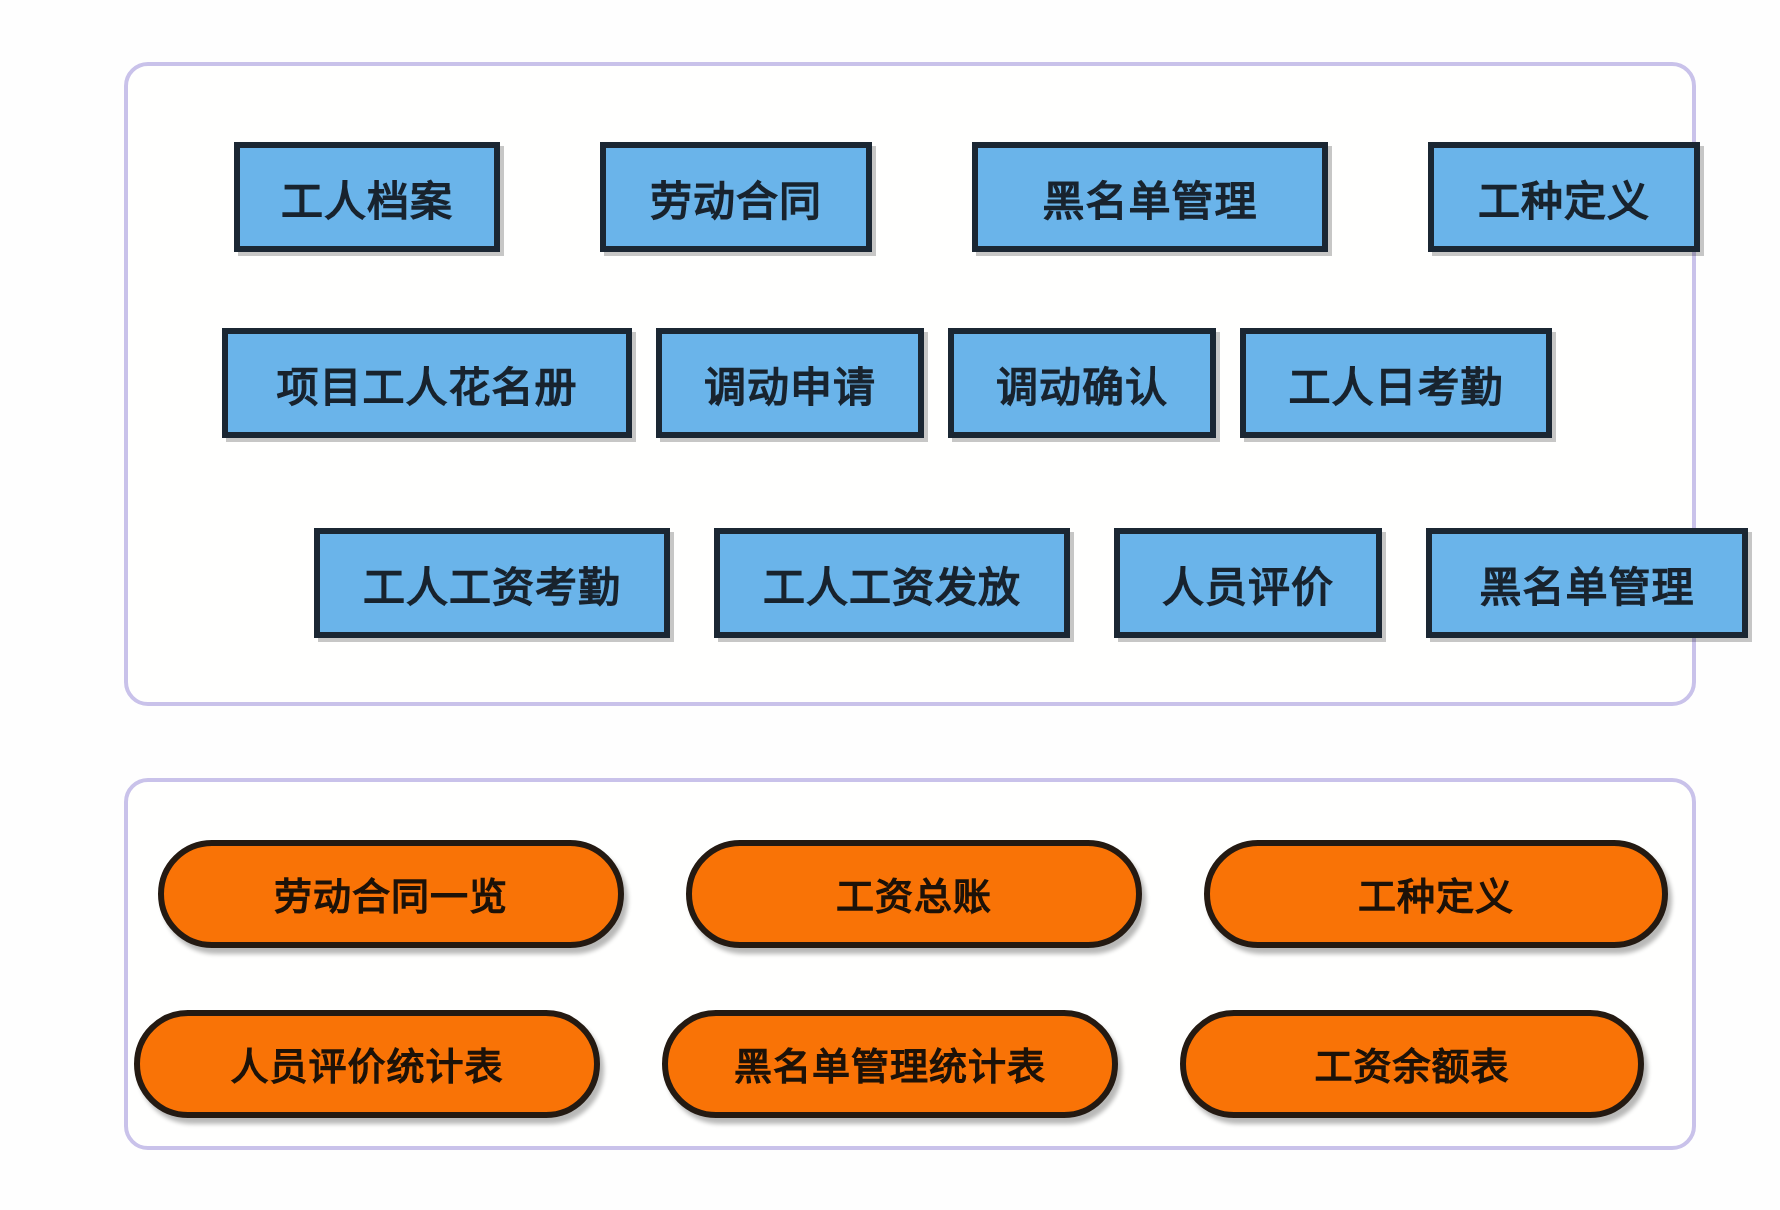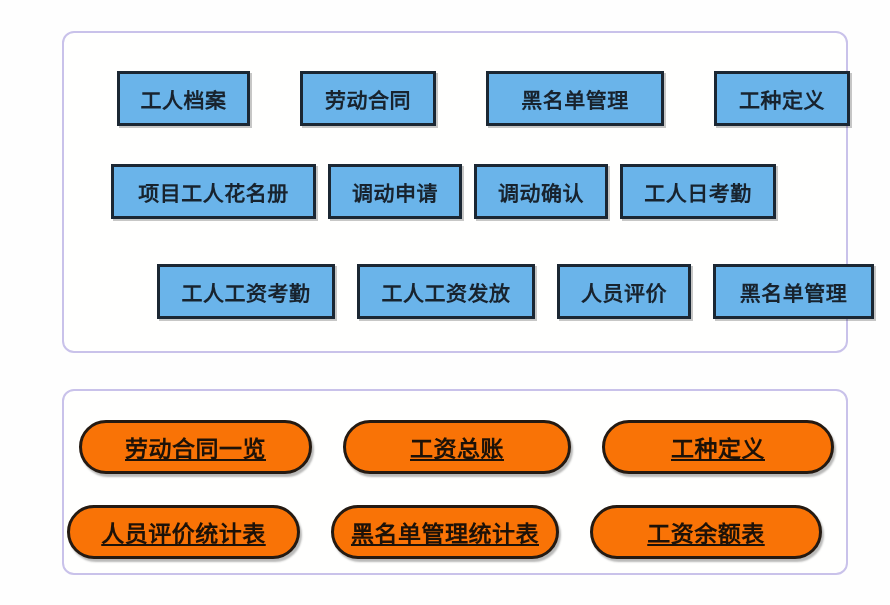--- a/index.html
+++ b/index.html
@@ -69,31 +69,30 @@
     cursor: pointer;
   }
 
   
   .rep-btn {
     box-sizing: border-box;
     background: #f97306;
     border: 3px solid #241a12;
     border-radius: 30px;
     color: #1d1208;
-    font-size: 23px;
+    font-size: 19px;
     font-weight: bold;
     letter-spacing: 0.5px;
     display: flex;
     align-items: center;
     justify-content: center;
     height: 54px;
     white-space: nowrap;
     box-shadow: 2px 3px 2px rgba(0,0,0,0.28);
     cursor: pointer;
-    text-decoration: underline;
   }
 </style>
 </head>
 <body>
 
 <div class="canvas">
 
   <div class="panel panel-modules">
 
     <div class="row" style="left:53px; top:38px; gap:50px;">

